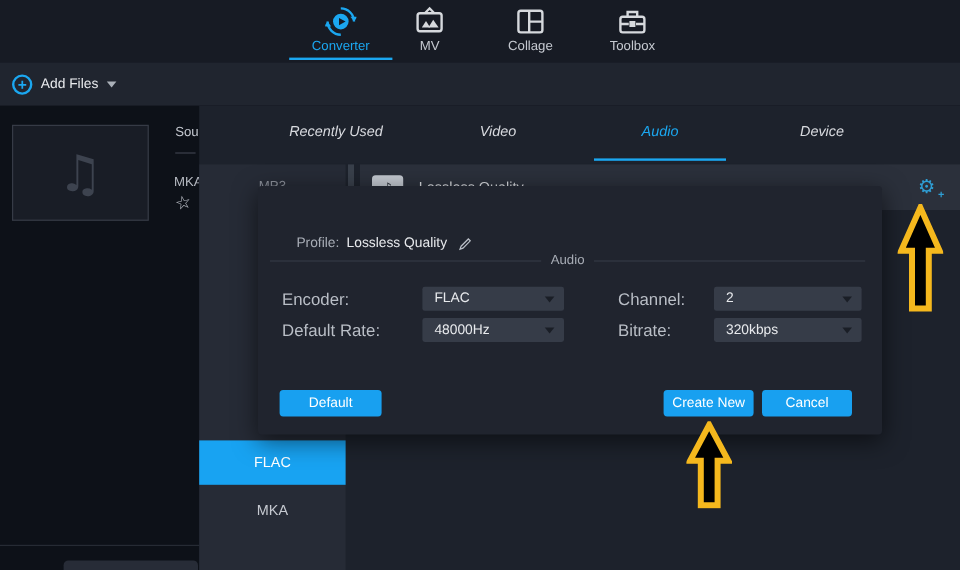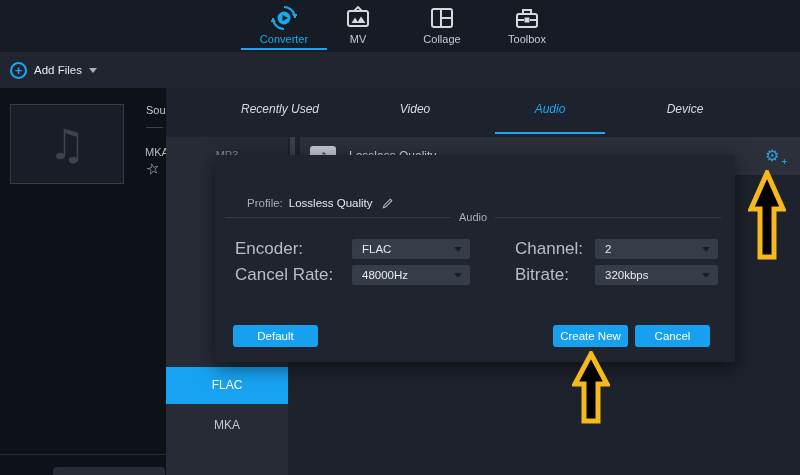--- a/index.html
+++ b/index.html
@@ -77,21 +77,21 @@
   .dlg-header { position:absolute; left:0; top:0; width:100%; height:28px; background:#262b36; border-radius:3px 3px 0 0; }
   .dlg-title { position:absolute; left:18px; top:0; line-height:28px; font-size:12px; color:#d8dadf; }
   .dlg-close { position:absolute; right:12px; top:0; line-height:28px; font-size:17px; color:#9aa0a8; cursor:pointer; }
   .dlg-profile { position:absolute; left:18px; top:42px; display:flex; align-items:flex-start; gap:6px;margin-left:14px; }
   .dlg-profile .pl { color:#a7acb5; font-size:11.5px; }
   .dlg-profile .pv { color:#e8eaed; font-size:11.5px; }
   .pencil { margin-left:2px; cursor:pointer; display:inline-flex; }
   .dlg-section { position:absolute; left:10px; top:56px; width:496px; display:flex; align-items:center; gap:8px; }
   .dlg-section .line { flex:1; height:1px; background:#343945; }
   .dlg-section .sl { color:#a7acb5; font-size:11px; }
-  .f-label { position:absolute; color:#b9bec6; font-size:17px; height:20px; line-height:20px; }
+  .f-label { position:absolute; color:#b9bec6; font-size:14px; height:20px; line-height:20px; }
   .dropdown { position:absolute; height:20px; background:#363c48; border-radius:2px; display:flex; align-items:center;
     padding:0 8px 0 10px; cursor:pointer; }
   .dropdown .dval { flex:1; color:#e8eaed; font-size:11.5px; }
   .caret-dark { border-top-color:#1a1e26; }
   .btn { position:absolute; top:170px; height:22px; background:#18a0f0; border-radius:3px; color:#fff;
     font-size:11.5px; text-align:center; line-height:22px; cursor:pointer; }
   .btn-default { left:18px; width:85px; }
   .btn-create { left:338px; width:75px; }
   .btn-cancel { left:420px; width:75px; }
 
@@ -219,21 +219,21 @@
   <div class="f-label" style="left:20px;top:84px;">Encoder:</div>
   <div class="dropdown" style="left:137px;top:84px;width:118px;">
     <span class="dval">FLAC</span>
     <span class="caret caret-dark"></span>
   </div>
   <div class="f-label" style="left:300px;top:84px;">Channel:</div>
   <div class="dropdown" style="left:380px;top:84px;width:123px;">
     <span class="dval">2</span>
     <span class="caret caret-dark"></span>
   </div>
-  <div class="f-label" style="left:20px;top:110px;">Cancel Rate:</div>
+  <div class="f-label" style="left:20px;top:110px;">Default Rate:</div>
   <div class="dropdown" style="left:137px;top:110px;width:118px;">
     <span class="dval">48000Hz</span>
     <span class="caret caret-dark"></span>
   </div>
   <div class="f-label" style="left:300px;top:110px;">Bitrate:</div>
   <div class="dropdown" style="left:380px;top:110px;width:123px;">
     <span class="dval">320kbps</span>
     <span class="caret caret-dark"></span>
   </div>
 

